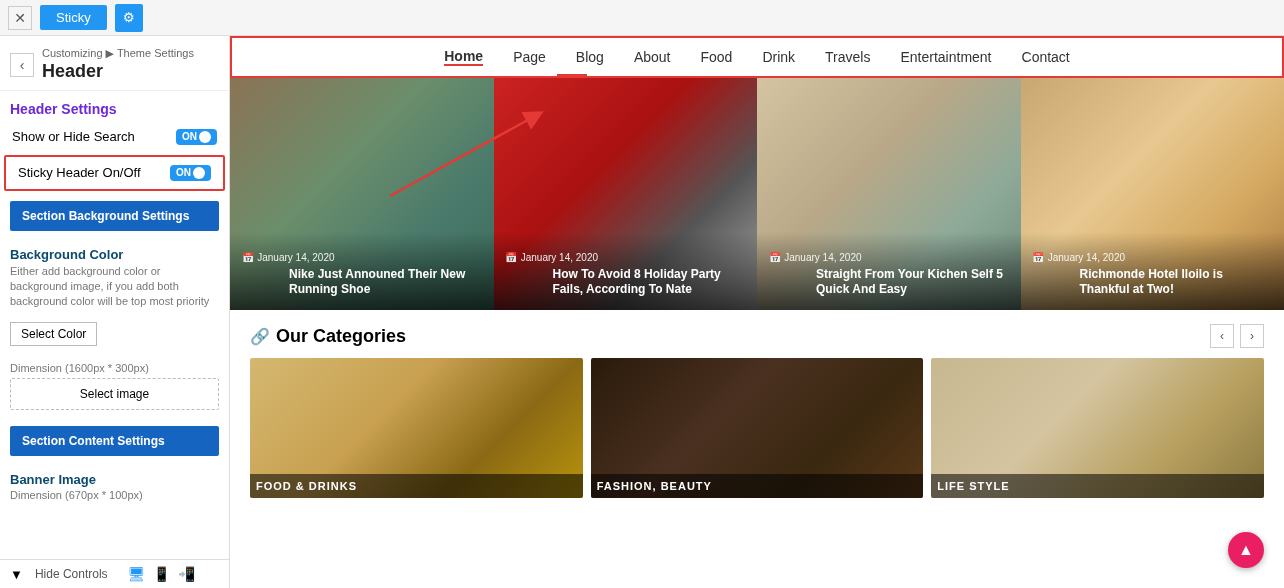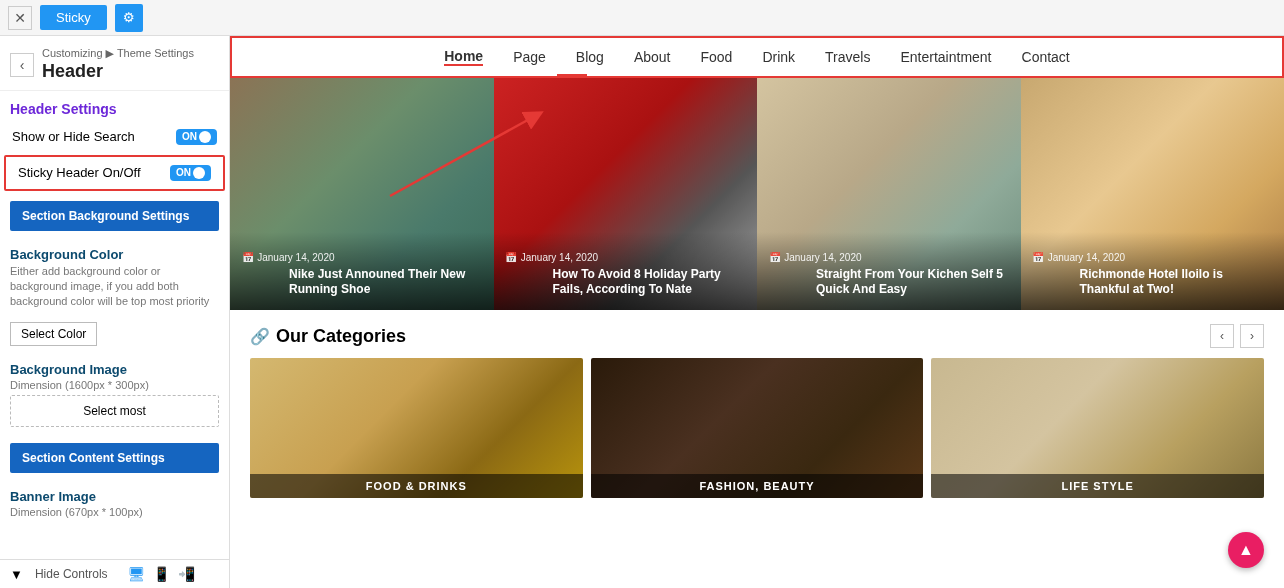--- a/index.html
+++ b/index.html
@@ -325,21 +325,21 @@
       position: relative;
       height: 140px;
       overflow: hidden;
       border-radius: 2px;
     }
     .cat-label {
       position: absolute;
       bottom: 0; left: 0; right: 0;
       background: rgba(0,0,0,0.55);
       color: #fff;
-      text-align: center;
+      text-align: left;
       padding: 6px;
       font-size: 11px;
       font-weight: bold;
       letter-spacing: 1px;
       text-transform: uppercase;
     }
 
     
     .bg-hiker { background: linear-gradient(135deg, #8B7355 0%, #6B8E6B 40%, #4A7A6B 70%, #3A6B5A 100%); }
     .bg-car { background: linear-gradient(135deg, #cc2222 0%, #aa1111 40%, #555 70%, #aaa 100%); }
@@ -412,23 +412,22 @@
 
     <button class="section-btn">Section Background Settings</button>
 
     <div class="field-group">
       <div class="field-title">Background Color</div>
       <div class="field-desc">Either add background color or background image, if you add both background color will be top most priority</div>
       <button class="select-color-btn">Select Color</button>
     </div>
 
     <div class="field-group">
-      <div class="field-title">Background Image</div>
       <div class="dim-label">Dimension (1600px * 300px)</div>
-      <button class="select-image-btn">Select most</button>
+      <button class="select-image-btn">Select image</button>
     </div>
 
     <button class="section-btn">Section Content Settings</button>
 
     <div class="field-group">
       <div class="field-title">Banner Image</div>
       <div class="dim-label">Dimension (670px * 100px)</div>
     </div>
 
     <div class="bottom-bar" style="margin-top:auto;">

